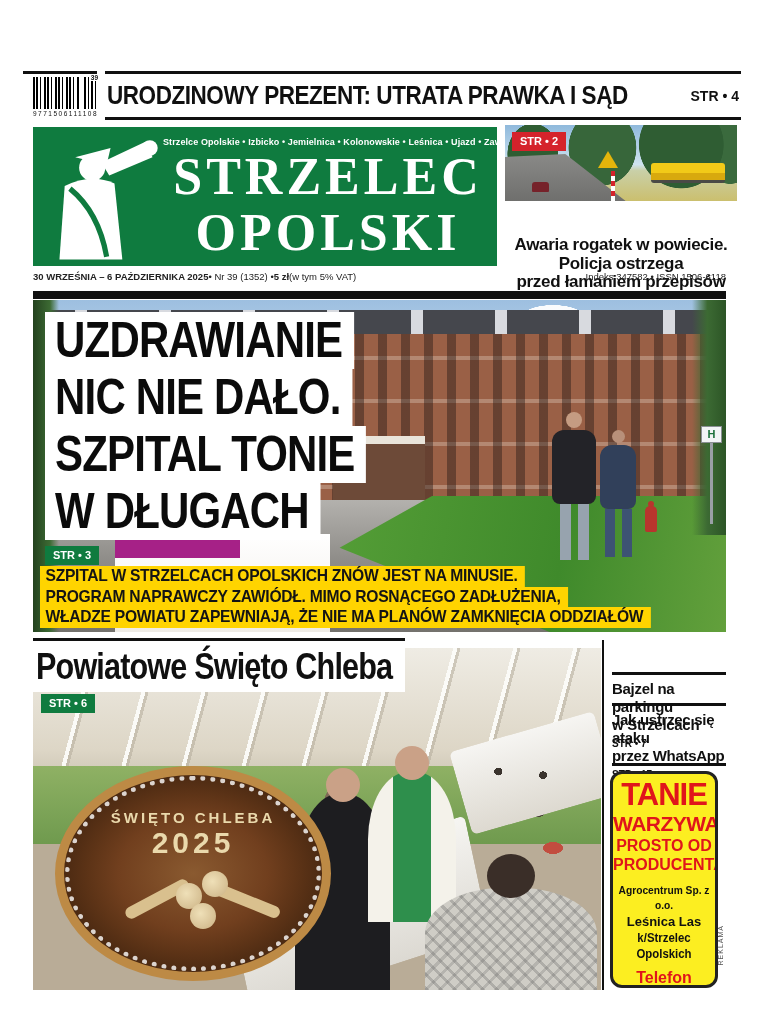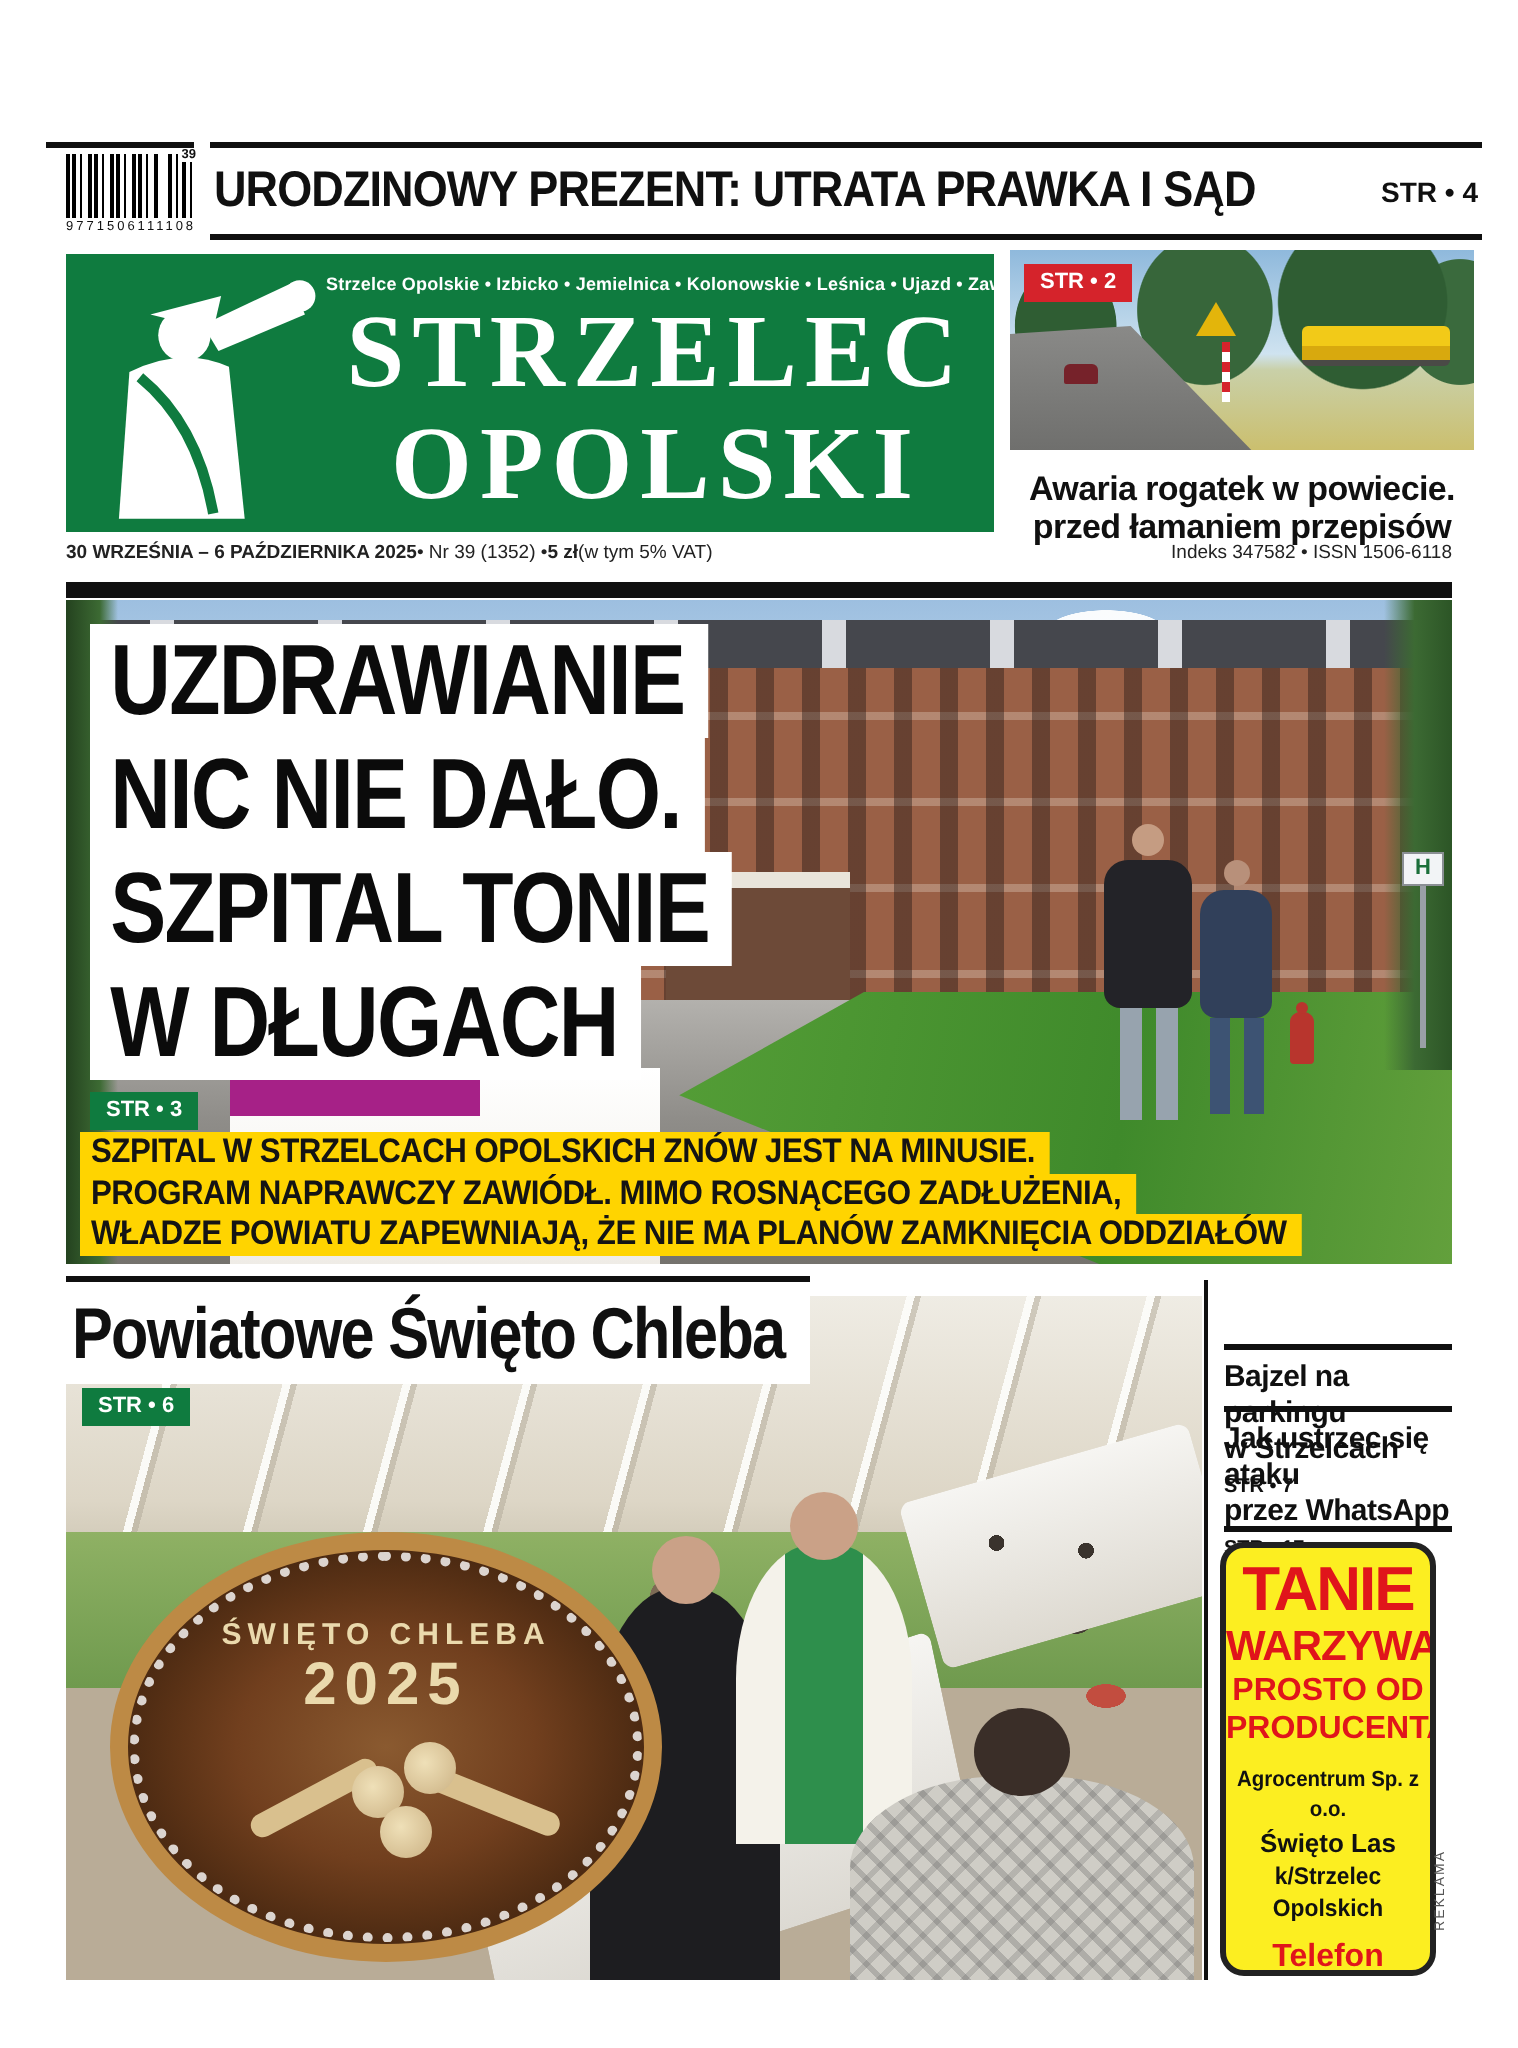--- a/index.html
+++ b/index.html
@@ -26,21 +26,21 @@
   .bc-digits{font-size:6.5px;letter-spacing:1.5px;margin-top:1px;white-space:nowrap;}
   .bc-issue{position:absolute;right:0;top:-3px;font-size:6.5px;font-weight:bold;background:#fff;padding:0 1px;}
 
   
   .masthead{left:33px;top:127px;width:464px;height:139px;background:var(--green);}
   .m-logo{position:absolute;left:4px;top:4px;width:134px;height:131px;}
   .m-towns{position:absolute;left:130px;right:4px;top:10px;color:#fff;font-size:9px;font-weight:bold;text-align:center;white-space:nowrap;letter-spacing:.1px;}
   .m-title{position:absolute;left:130px;right:4px;top:22px;text-align:center;color:#fff;font-family:"Liberation Serif",serif;font-weight:bold;font-size:52px;line-height:56px;letter-spacing:4px;}
 
   
-  .photo1{left:505px;top:125px;width:232px;height:100px;overflow:hidden;background:linear-gradient(180deg,#8fb9dc 0%,#cfe3f0 52%,#c9d0a8 60%,#cbbf6e 100%);}
+  .photo1{left:505px;top:125px;width:232px;height:76px;overflow:hidden;background:linear-gradient(180deg,#8fb9dc 0%,#cfe3f0 52%,#c9d0a8 60%,#cbbf6e 100%);}
   .p1-trees{position:absolute;inset:0;background-image:
     radial-gradient(42px 50px at 12% 38%,#2f5d33 60%,transparent 61%),
     radial-gradient(56px 62px at 42% 30%,#37663a 60%,transparent 61%),
     radial-gradient(70px 72px at 76% 26%,#2f5d33 60%,transparent 61%),
     radial-gradient(46px 52px at 97% 36%,#3a6a3d 60%,transparent 61%);}
   .p1-road{position:absolute;inset:0;background:linear-gradient(180deg,#9a9a98,#6f6f6d);clip-path:polygon(0 100%,0 42%,26% 38%,52% 100%);}
   .p1-train{position:absolute;right:12px;top:38px;width:74px;height:20px;background:linear-gradient(180deg,#f2ca18 0 60%,#d8a90e 60% 100%);border-radius:3px;border-bottom:3px solid #4a4a46;}
   .p1-car{position:absolute;left:27px;top:57px;width:17px;height:10px;background:#76222a;border-radius:3px 3px 1px 1px;}
   .p1-sign{position:absolute;left:93px;top:26px;width:0;height:0;border-left:10px solid transparent;border-right:10px solid transparent;border-bottom:17px solid #e3b50b;}
   .p1-pole{position:absolute;left:106px;top:46px;width:4px;height:30px;background:repeating-linear-gradient(180deg,var(--red) 0 5px,#fff 5px 10px);}
@@ -212,20 +212,21 @@
     <div class="p1-trees"></div>
     <div class="p1-road"></div>
     <div class="p1-train"></div>
     <div class="p1-car"></div>
     <div class="p1-sign"></div>
     <div class="p1-pole"></div>
     <span class="badge red p1-badge">STR • 2</span>
   </div>
   <div class="abs caption">
     <div>Awaria rogatek w powiecie.</div>
+    <div>Policja ostrzega</div>
     <div>przed łamaniem przepisów</div>
   </div>
 
   <div class="abs dateline">
     <span class="dl-b">30 WRZEŚNIA – 6 PAŹDZIERNIKA 2025</span>
     <span> • Nr 39 (1352) • </span>
     <span class="dl-b">5 zł</span>
     <span> (w tym 5% VAT)</span>
     <span class="dl-right">Indeks 347582 • ISSN 1506-6118</span>
   </div>
@@ -318,20 +319,20 @@
     </div>
     <div class="si-ref">STR • 17</div>
   </div>
   <div class="abs ad-rule"></div>
   <div class="abs ad-box">
     <div class="ad-t1">TANIE</div>
     <div class="ad-t2">WARZYWA</div>
     <div class="ad-t3">PROSTO OD</div>
     <div class="ad-t3">PRODUCENTA</div>
     <div class="ad-co">Agrocentrum Sp. z o.o.</div>
-    <div class="ad-loc1">Święto Las</div>
+    <div class="ad-loc1">Leśnica Las</div>
     <div><span class="ad-loc2">k/Strzelec Opolskich</span></div>
     <div class="ad-tel">Telefon</div>
 
   </div>
   <div class="abs reklama">REKLAMA</div>
 
 </div>
 
 </body></html>

